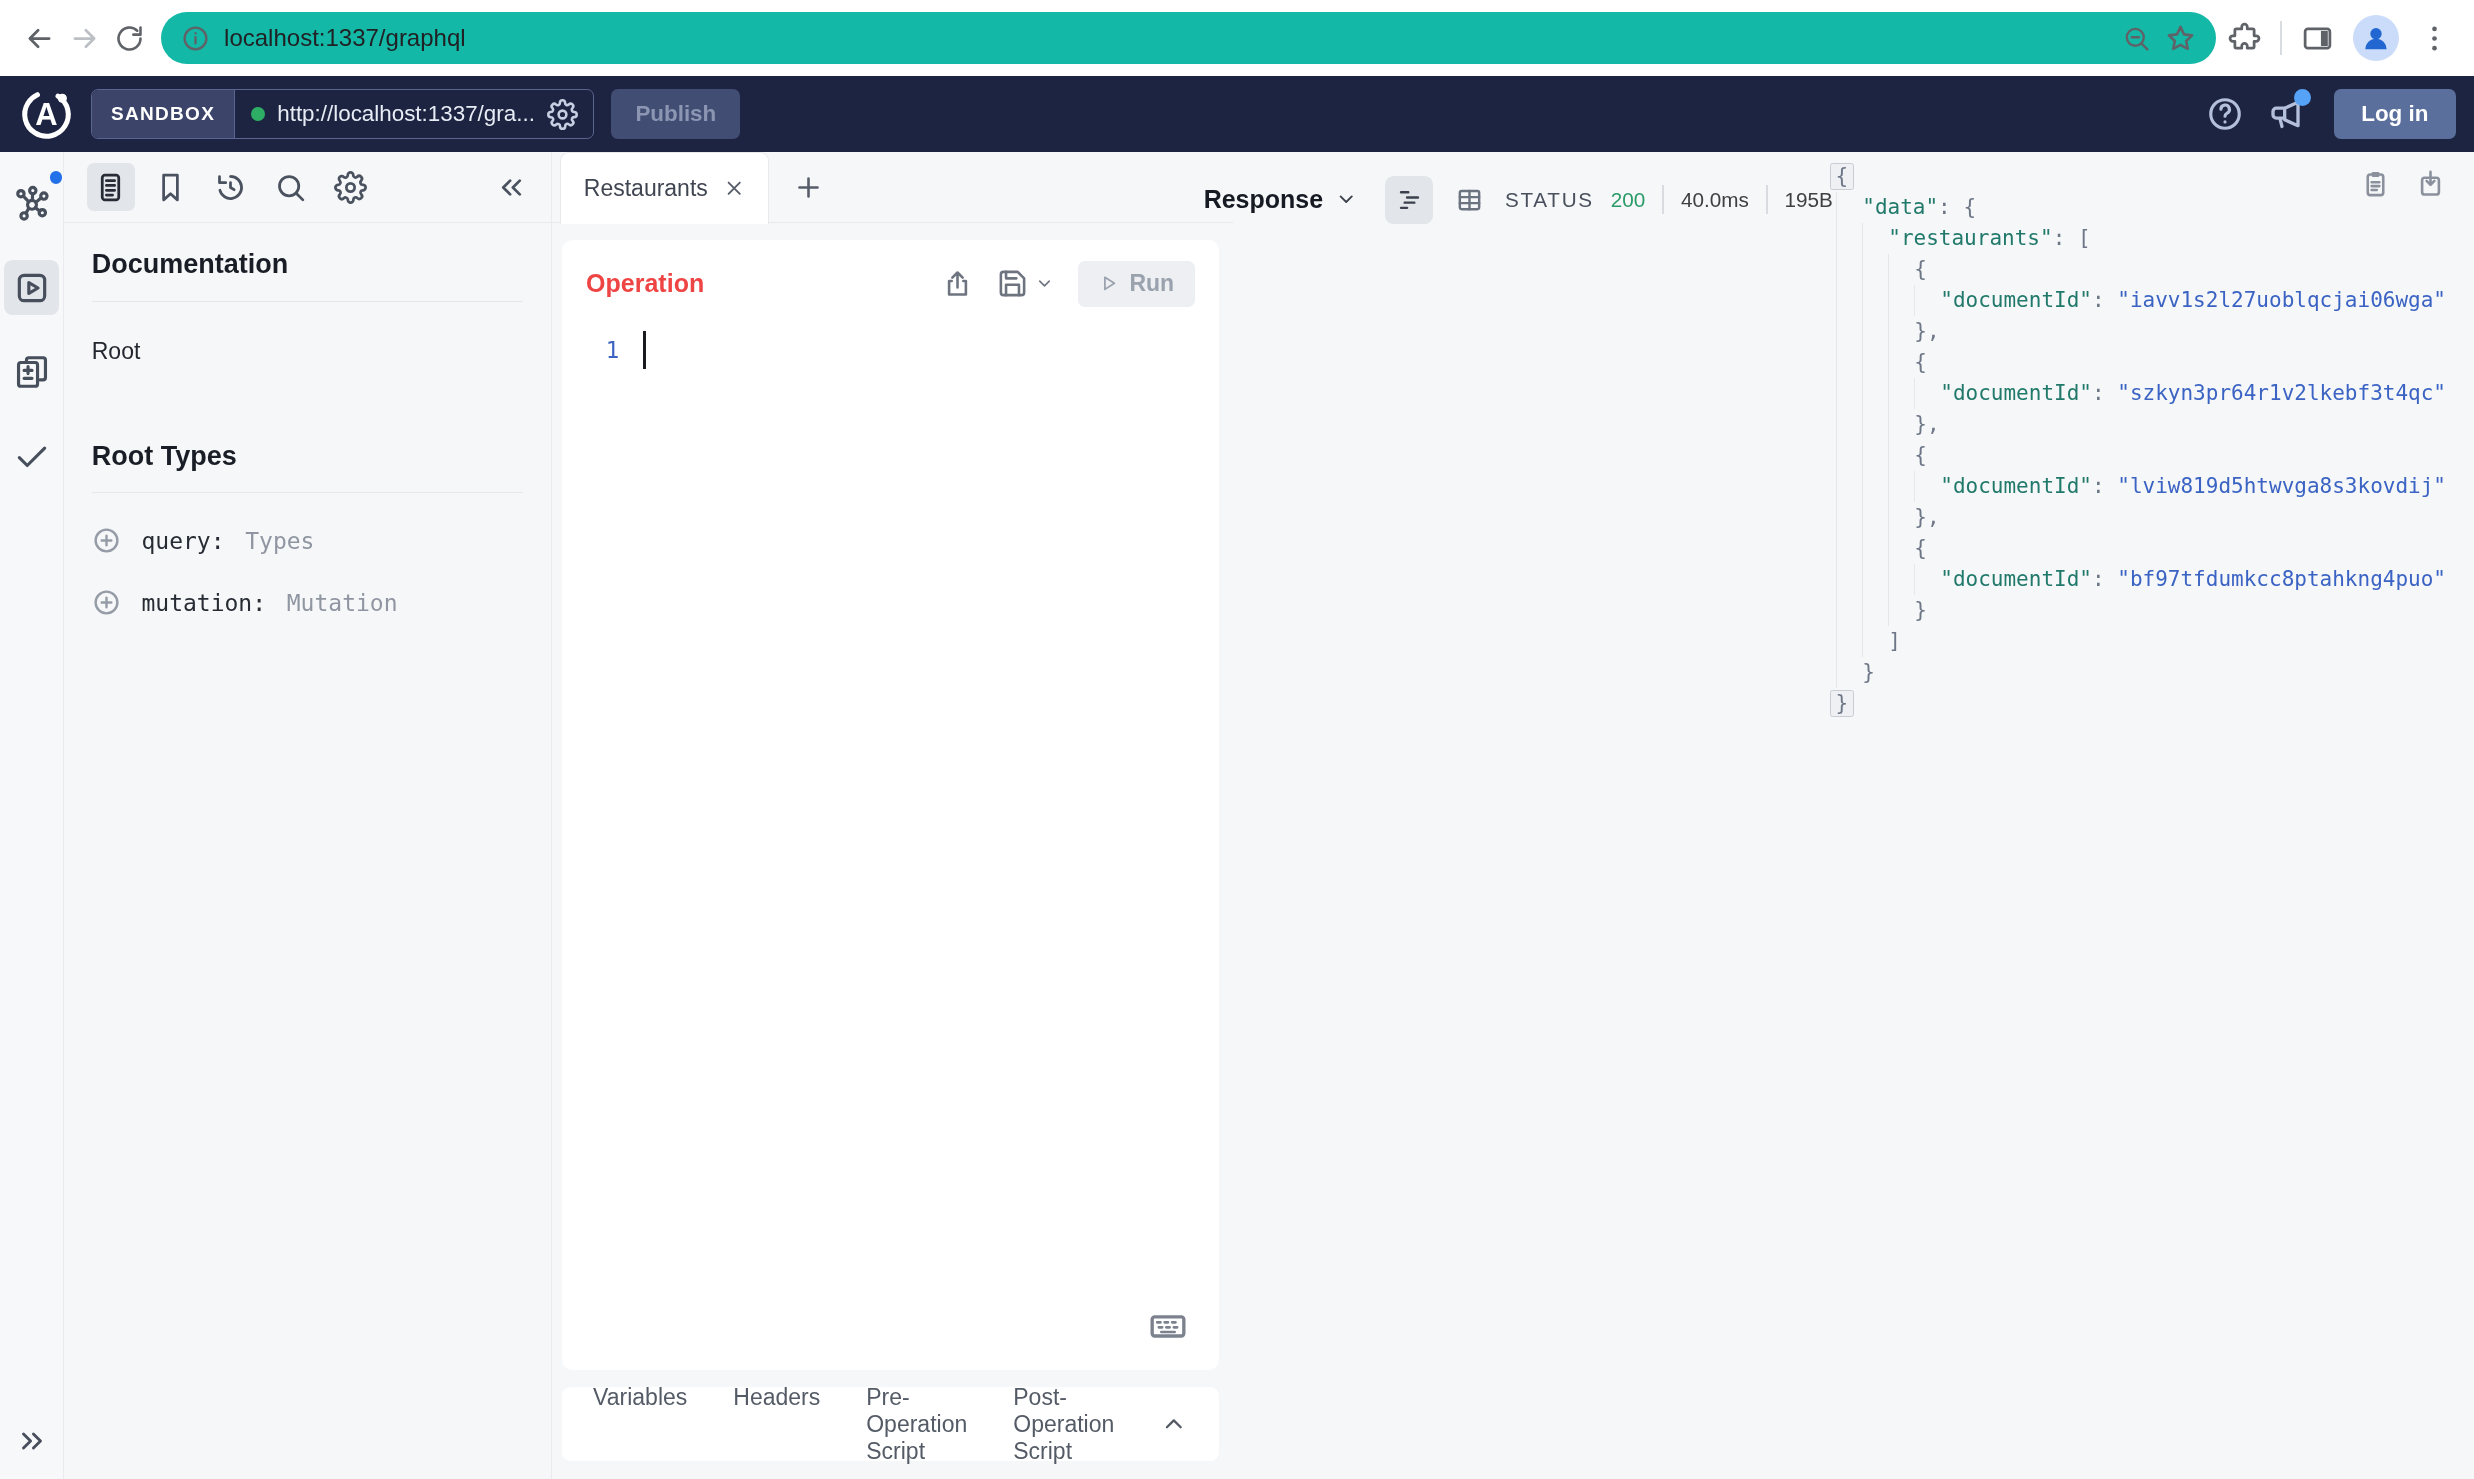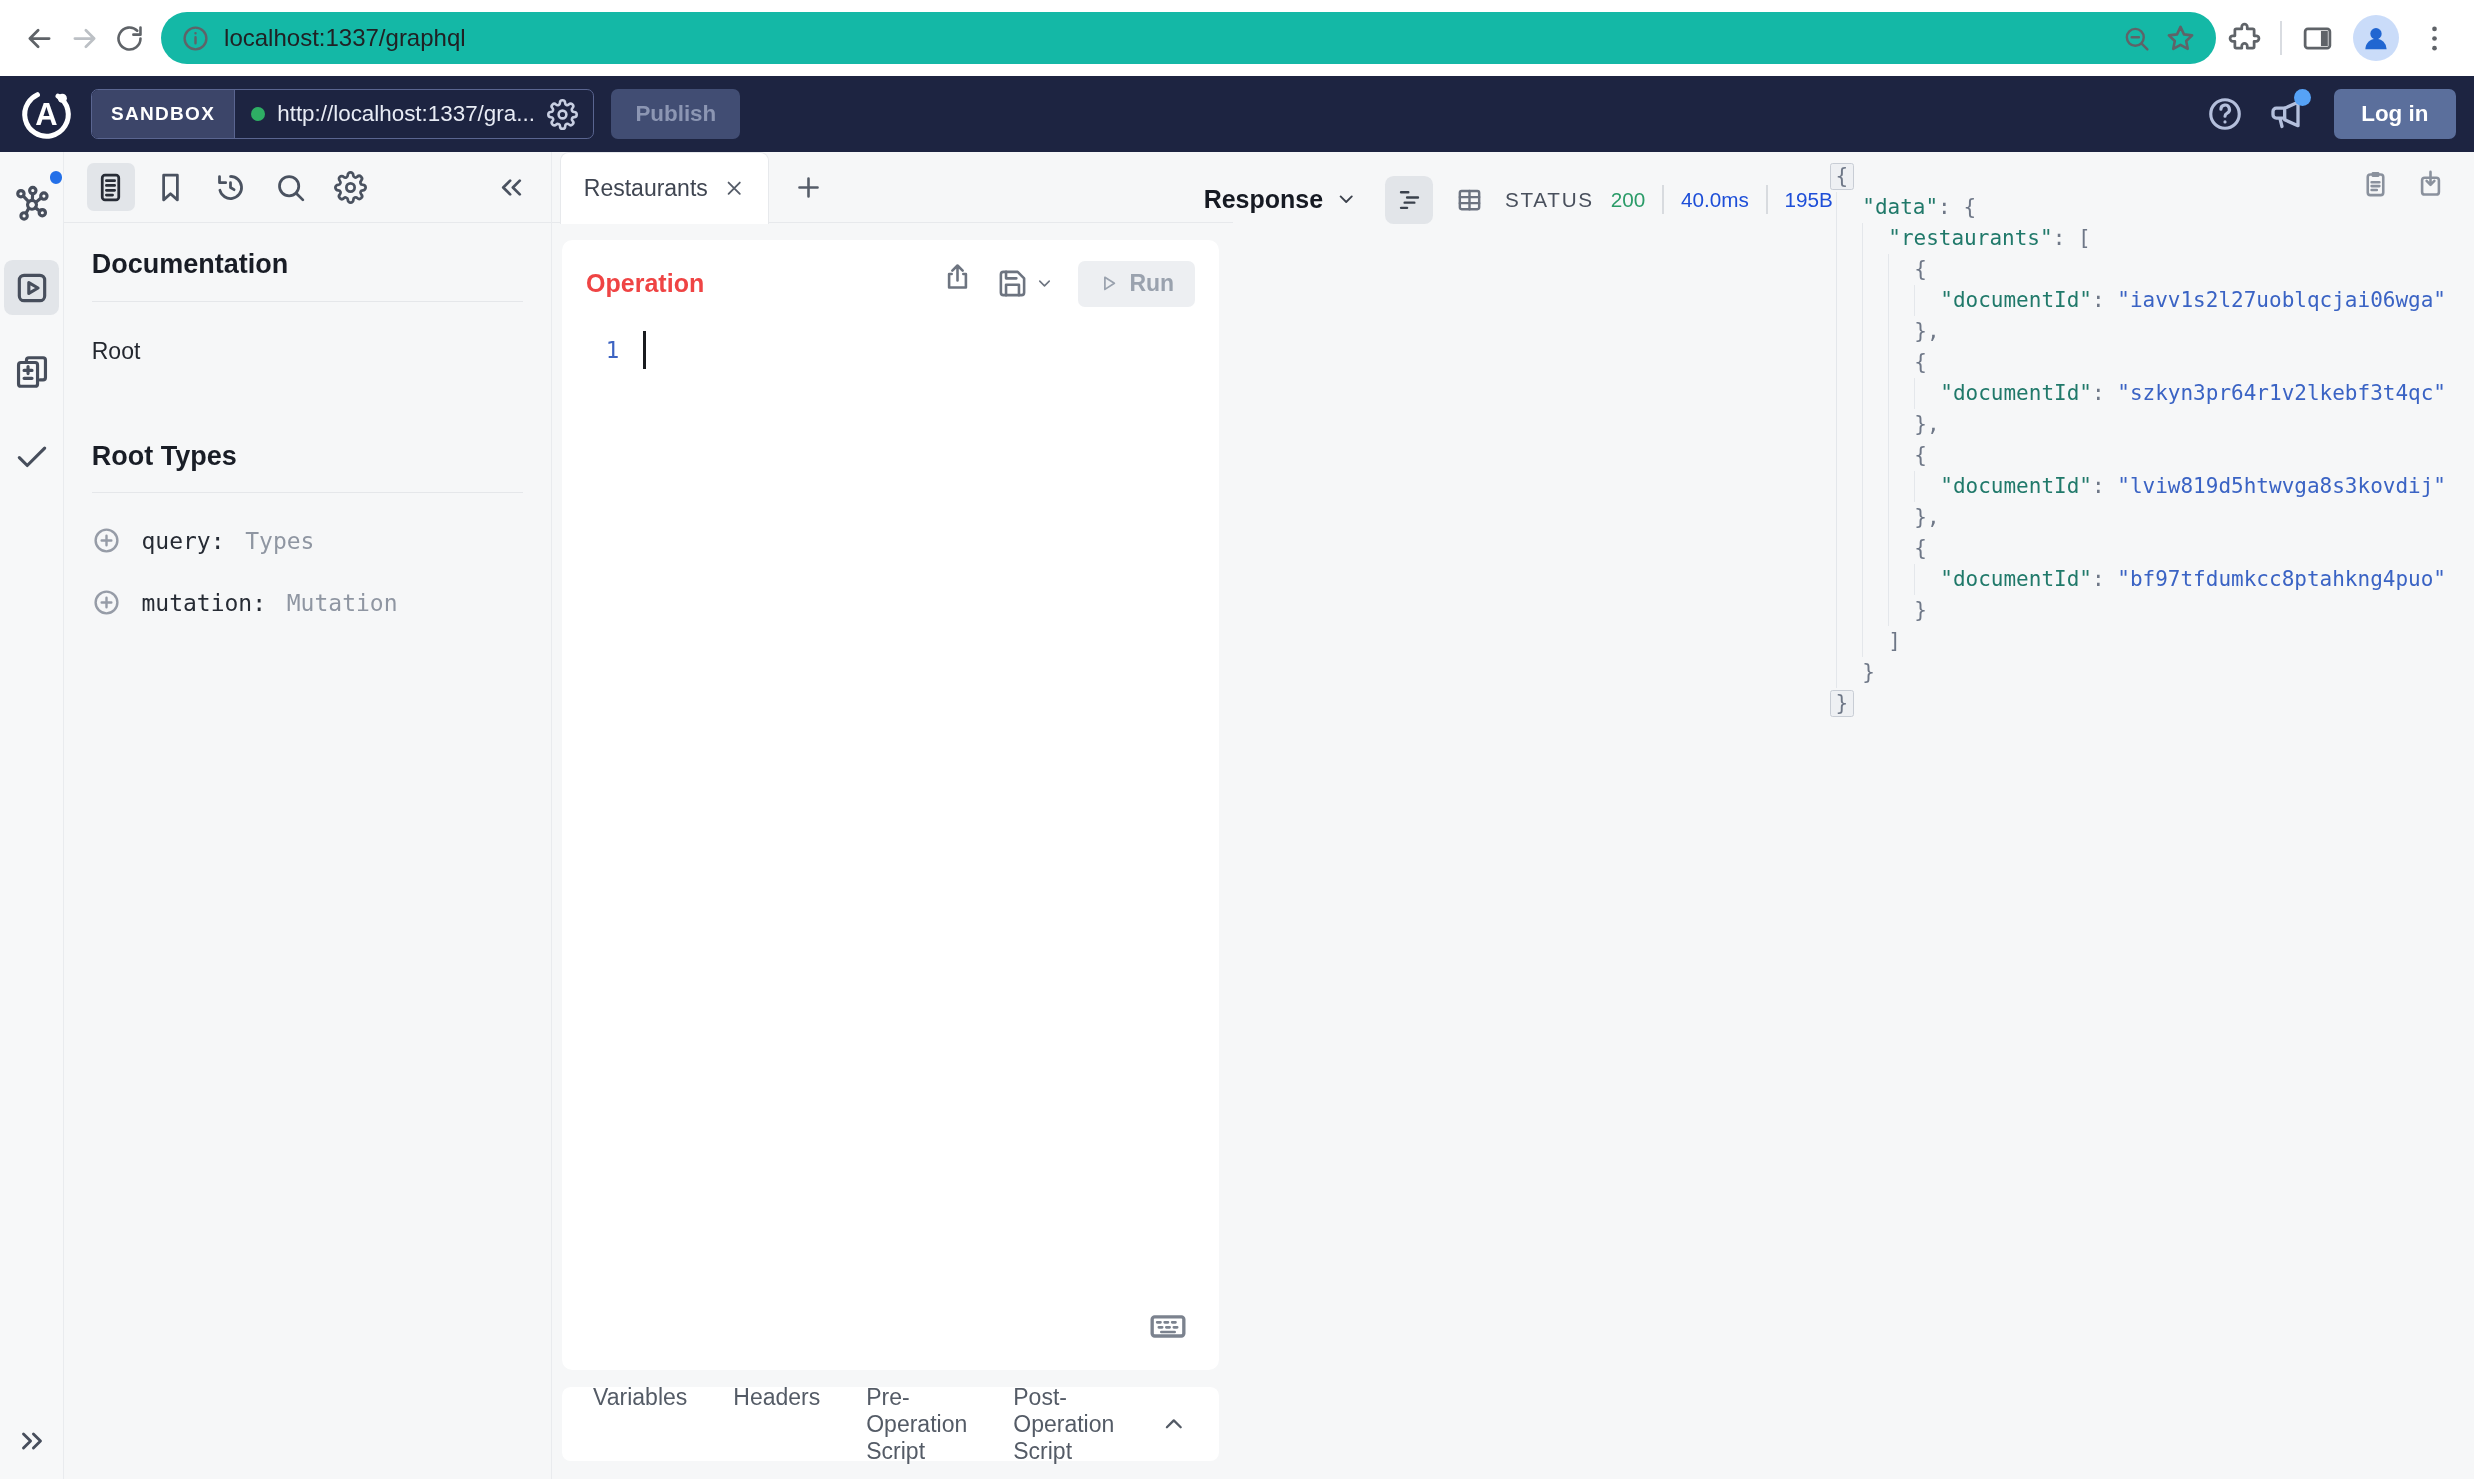--- a/index.html
+++ b/index.html
@@ -72,21 +72,21 @@
   .tab { background:#fff; border:1.7px solid #e7e9ec; border-bottom:none; border-radius:8.6px 8.6px 0 0;
     display:flex; align-items:center; gap:15.5px; padding:0 22.4px; margin-bottom:-1.7px; }
   .tab-label { font-size:23px; color:#3f4551; }
   .tab-close { color:#565d69; }
   .tab-add { align-self:center; margin-left:24px; color:#565d69; }
 
   .op-card { flex:1; background:#fff; border-radius:10.3px; margin:17px 13.8px 0 10.3px;
     display:flex; flex-direction:column; position:relative; }
   .op-head { display:flex; align-items:center; padding:20.7px 24px 8.6px; }
   .op-title { font-size:25px; font-weight:700; color:#ef4444; }
-  .op-actions { margin-left:auto; display:flex; gap:24px; color:#6d7480; }
+  .op-actions { margin-left:auto; display:flex; align-items:center; gap:24px; color:#6d7480; }
   .save-group { display:flex; align-items:center; gap:6.9px; }
   .btn-run { height:46px; padding:0 20.7px; border-radius:6.9px; background:#edeff2; color:#9aa2ae;
     display:flex; align-items:center; gap:10.3px; font-size:23px; font-weight:600; border:none; }
   .code-area { flex:1; padding-top:13.8px; }
   .code-line { display:flex; align-items:center; height:41px; }
   .gutter { width:57px; text-align:right; font-size:22.4px; color:#3c63c2; }
   .caret { width:2.6px; height:38px; background:#191b1f; margin-left:24px; }
   .kbd-hint { position:absolute; right:31px; bottom:24px; color:#7b828e; }
 
   .subtabs { height:74px; background:#fff; border-radius:8.6px; margin:17px 13.8px 0 10.3px;
@@ -98,21 +98,21 @@
   .resp-col { flex:1; display:flex; flex-direction:row; padding:2px 29px 0 36px; }
   .resp-spacer { height:71px; border-bottom:1.7px solid #e7e9ec; margin:0 -29px 0 -36px; }
   .resp-head { height:91px; display:flex; align-items:center; gap:12px; }
   .resp-title { font-size:25px; font-weight:700; color:#161a23; }
   .resp-chev { color:#3c424d; }
   .view-btn { width:48px; height:48px; display:grid; place-items:center; border-radius:8.6px; color:#6d7481; }
   .view-btn.selected { background:#e2e5e9; color:#3a414c; margin-left:15.5px; }
   .resp-meta { margin-left:auto; display:flex; align-items:center; gap:17px; }
   .meta-label { font-size:20.7px; color:#49505d; letter-spacing:1.7px; }
   .meta-ok { font-size:20.7px; color:#2a9b68; }
-  .meta-val { font-size:20.7px; color:#1d4ed8; }
+  .meta-val { font-size:20.7px; color:#404040; }
   .meta-div { width:1.7px; height:29px; background:#d8dbdf; }
 
   .json-wrap { position:relative; flex:1; padding-top:6.9px; }
   .json-actions { position:absolute; top:13.8px; right:0; display:flex; gap:24px; color:#8a919d; }
   .json-line { display:flex; align-items:center; height:31px; font-family:"DejaVu Sans Mono",monospace;
     font-size:21px; white-space:pre; padding-left:3.4px; }
   .g { width:26px; align-self:stretch; border-left:1.7px solid #e4e7eb; flex:none; }
   .tk-k { color:#20796a; }
   .tk-s { color:#3a63c4; }
   .tk-p { color:#6e7787; }

